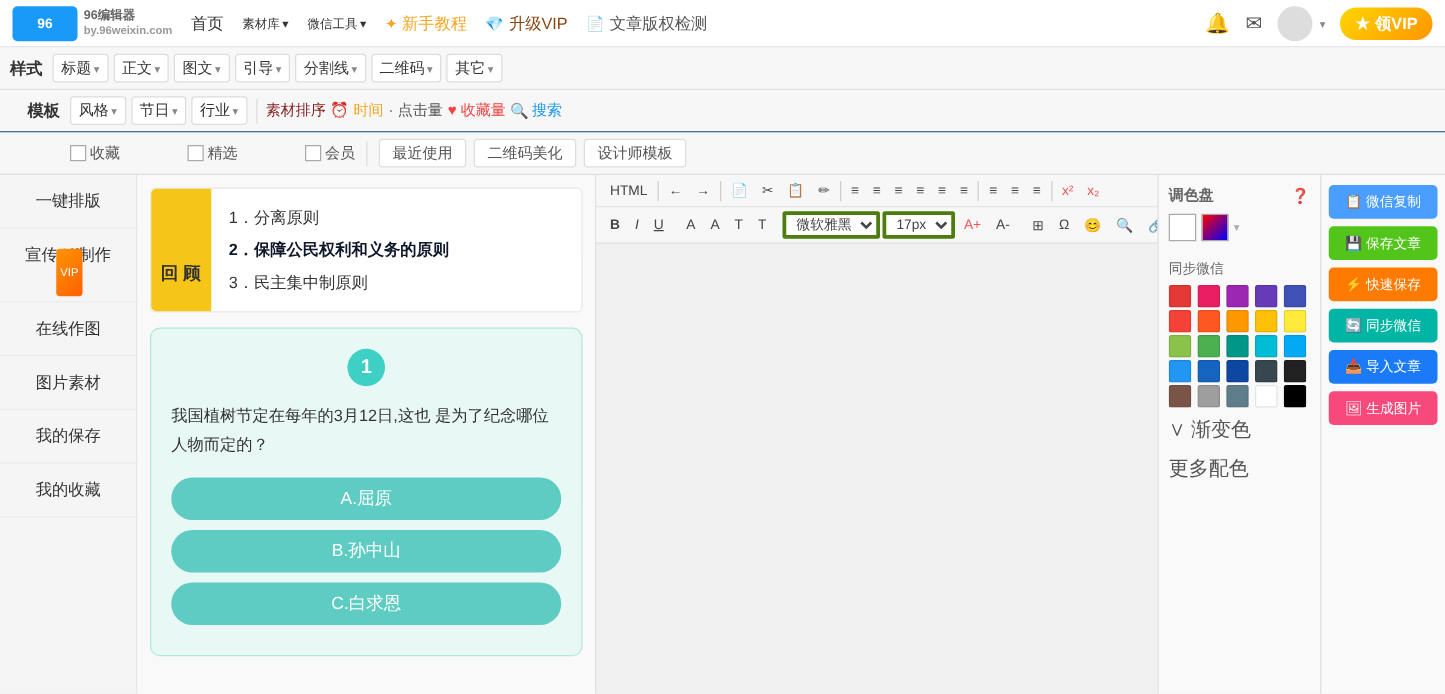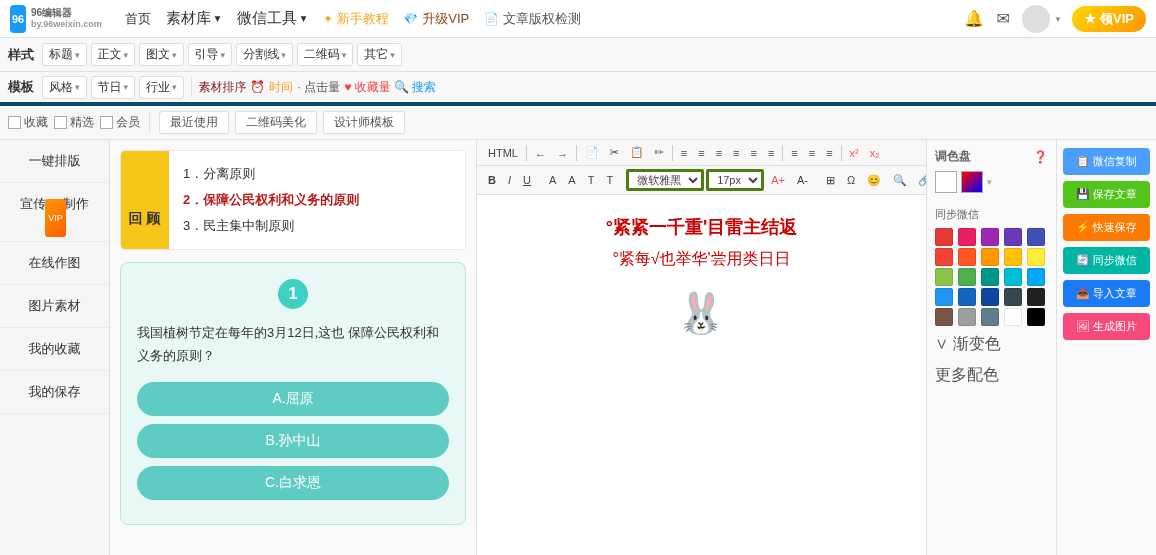--- a/index.html
+++ b/index.html
@@ -14,34 +14,34 @@
       align-items: center;
       padding: 0 10px;
       gap: 15px;
     }
     .logo {
       display: flex; align-items: center; gap: 5px;
       font-size: 12px; color: #555; font-weight: bold;
       min-width: 100px;
     }
     .logo-icon {
-      width: 16px; height: 28px;
+      width: 52px; height: 28px;
       background: #1a9af8;
       border-radius: 4px;
       display: flex; align-items: center; justify-content: center;
       color: #fff; font-size: 11px; font-weight: bold;
     }
     .logo-text { font-size: 10px; color: #666; line-height: 1.2; }
     .nav-link {
       font-size: 13px; color: #333; cursor: pointer; white-space: nowrap;
     }
     .nav-link-dropdown {
       display: flex; align-items: center; gap: 2px; cursor: pointer; white-space: nowrap;
     }
-    .nav-link-dropdown span { font-size: 15px; color: #333; font-family: Liberation Mono, monospace; }
+    .nav-link-dropdown span { font-size: 10px; color: #333; }
     .chevron { font-size: 9px; color: #888; }
     .nav-icons { display: flex; gap: 12px; margin-left: auto; align-items: center; }
     .nav-icon-btn { font-size: 16px; color: #555; cursor: pointer; }
     .vip-btn {
       background: linear-gradient(135deg, #ffd700, #ff9500);
       color: #fff; font-weight: bold; font-size: 13px;
       padding: 4px 12px; border-radius: 14px; cursor: pointer;
       display: flex; align-items: center; gap: 4px;
     }
     .user-area { display: flex; align-items: center; gap: 6px; }
@@ -67,39 +67,39 @@
     .toolbar-select {
       display: flex; align-items: center; gap: 2px;
       border: 1px solid #ddd; background: #fff;
       padding: 2px 6px; border-radius: 3px; cursor: pointer; font-size: 12px; color: #333;
     }
     .toolbar-divider { width: 1px; height: 20px; background: #ddd; margin: 0 3px; }
 
     
     .toolbar-row2 {
       background: #f7f7f7;
-      border-bottom: 4px solid #0c4a6e;
+      border-bottom: 1px solid #0c4a6e;
       height: 34px;
       display: flex;
       align-items: center;
-      padding: 0 8px;
+      padding: 0 22px;
       gap: 4px;
     }
 
     
     .tag-bar {
       background: #f7f7f7;
       border-bottom: 1px solid #e0e0e0;
       height: 34px;
       display: flex;
       align-items: center;
       padding: 0 8px;
       gap: 6px;
     }
-    .checkbox-item { display: flex; align-items: center; gap: 3px; font-size: 12px; color: #555; cursor: pointer; }
+    .checkbox-item { display: flex; align-items: center; gap: 3px; font-size: 12px; color: #555; cursor: pointer; margin-left: 48px; }
     .checkbox-box { width: 13px; height: 13px; border: 1px solid #aaa; background: #fff; }
     .tag-pill {
       padding: 2px 10px; border-radius: 3px; font-size: 12px; cursor: pointer;
       background: #fff; border: 1px solid #ddd; color: #555;
     }
     .search-btn { color: #1a9af8; font-size: 12px; cursor: pointer; display: flex; align-items: center; gap: 2px; }
 
     
     .main-content {
       display: flex;
@@ -439,42 +439,42 @@
       <span>宣传Gif制作</span>
       <span class="vip-badge">VIP</span>
     </div>
     <div class="sidebar-item">
       <span>在线作图</span>
     </div>
     <div class="sidebar-item">
       <span>图片素材</span>
     </div>
     <div class="sidebar-item">
+      <span>我的保存</span>
+    </div>
+    <div class="sidebar-item">
       <span>我的收藏</span>
-    </div>
-    <div class="sidebar-item">
-      <span>我的保存</span>
     </div>
   </div>
 
   <div class="center-panel">
     <div class="template-area">
 
       <div class="huigu-card">
         <div class="huigu-label">回<br>顾</div>
         <div class="huigu-content">
           <div class="item">1．分离原则</div>
-          <div class="item item-highlight" style="color:#b91c1c;font-weight:bold">2．保障公民权利和义务的原则</div>
+          <div class="item item-highlight" style="color:#0f172a;font-weight:bold">2．保障公民权利和义务的原则</div>
           <div class="item">3．民主集中制原则</div>
         </div>
       </div>
 
       <div class="quiz-card">
         <div class="quiz-number">1</div>
-        <div class="quiz-question">我国植树节定在每年的3月12日,这也 保障公民权利和义务的原则？</div>
+        <div class="quiz-question">我国植树节定在每年的3月12日,这也 是为了纪念哪位人物而定的？</div>
         <div class="quiz-option">A.屈原</div>
         <div class="quiz-option">B.孙中山</div>
         <div class="quiz-option">C.白求恩</div>
       </div>
     </div>
   </div>
 
   <div class="right-panel">
 
     <div class="editor-toolbar">
@@ -528,25 +528,20 @@
       <span class="et-btn">🔍</span>
       <span class="et-btn">🔗</span>
       <span class="et-btn">✂</span>
       <span class="et-btn">"</span>
       <span class="et-btn">ABC</span>
       <span class="et-btn">🖼</span>
       <span class="et-btn">♪</span>
       <span class="et-btn">📹</span>
     </div>
 
-    <div class="editor-content">
-      <div class="editor-text-line">°紧紧一千重'目雷主结返</div>
-      <div class="editor-text-line2">°紧每√也举华'尝用类日日</div>
-      <div class="editor-rabbit">🐰</div>
-    </div>
 
   </div>
 
   <div class="color-panel">
     <div class="color-panel-title">
       <span>调色盘</span>
       <span style="color:#aaa;cursor:pointer">❓</span>
     </div>
     <div style="display:flex;align-items:center;gap:4px;margin-bottom:4px;">
       <div style="width:22px;height:22px;background:#fff;border:1px solid #aaa;cursor:pointer;"></div>

